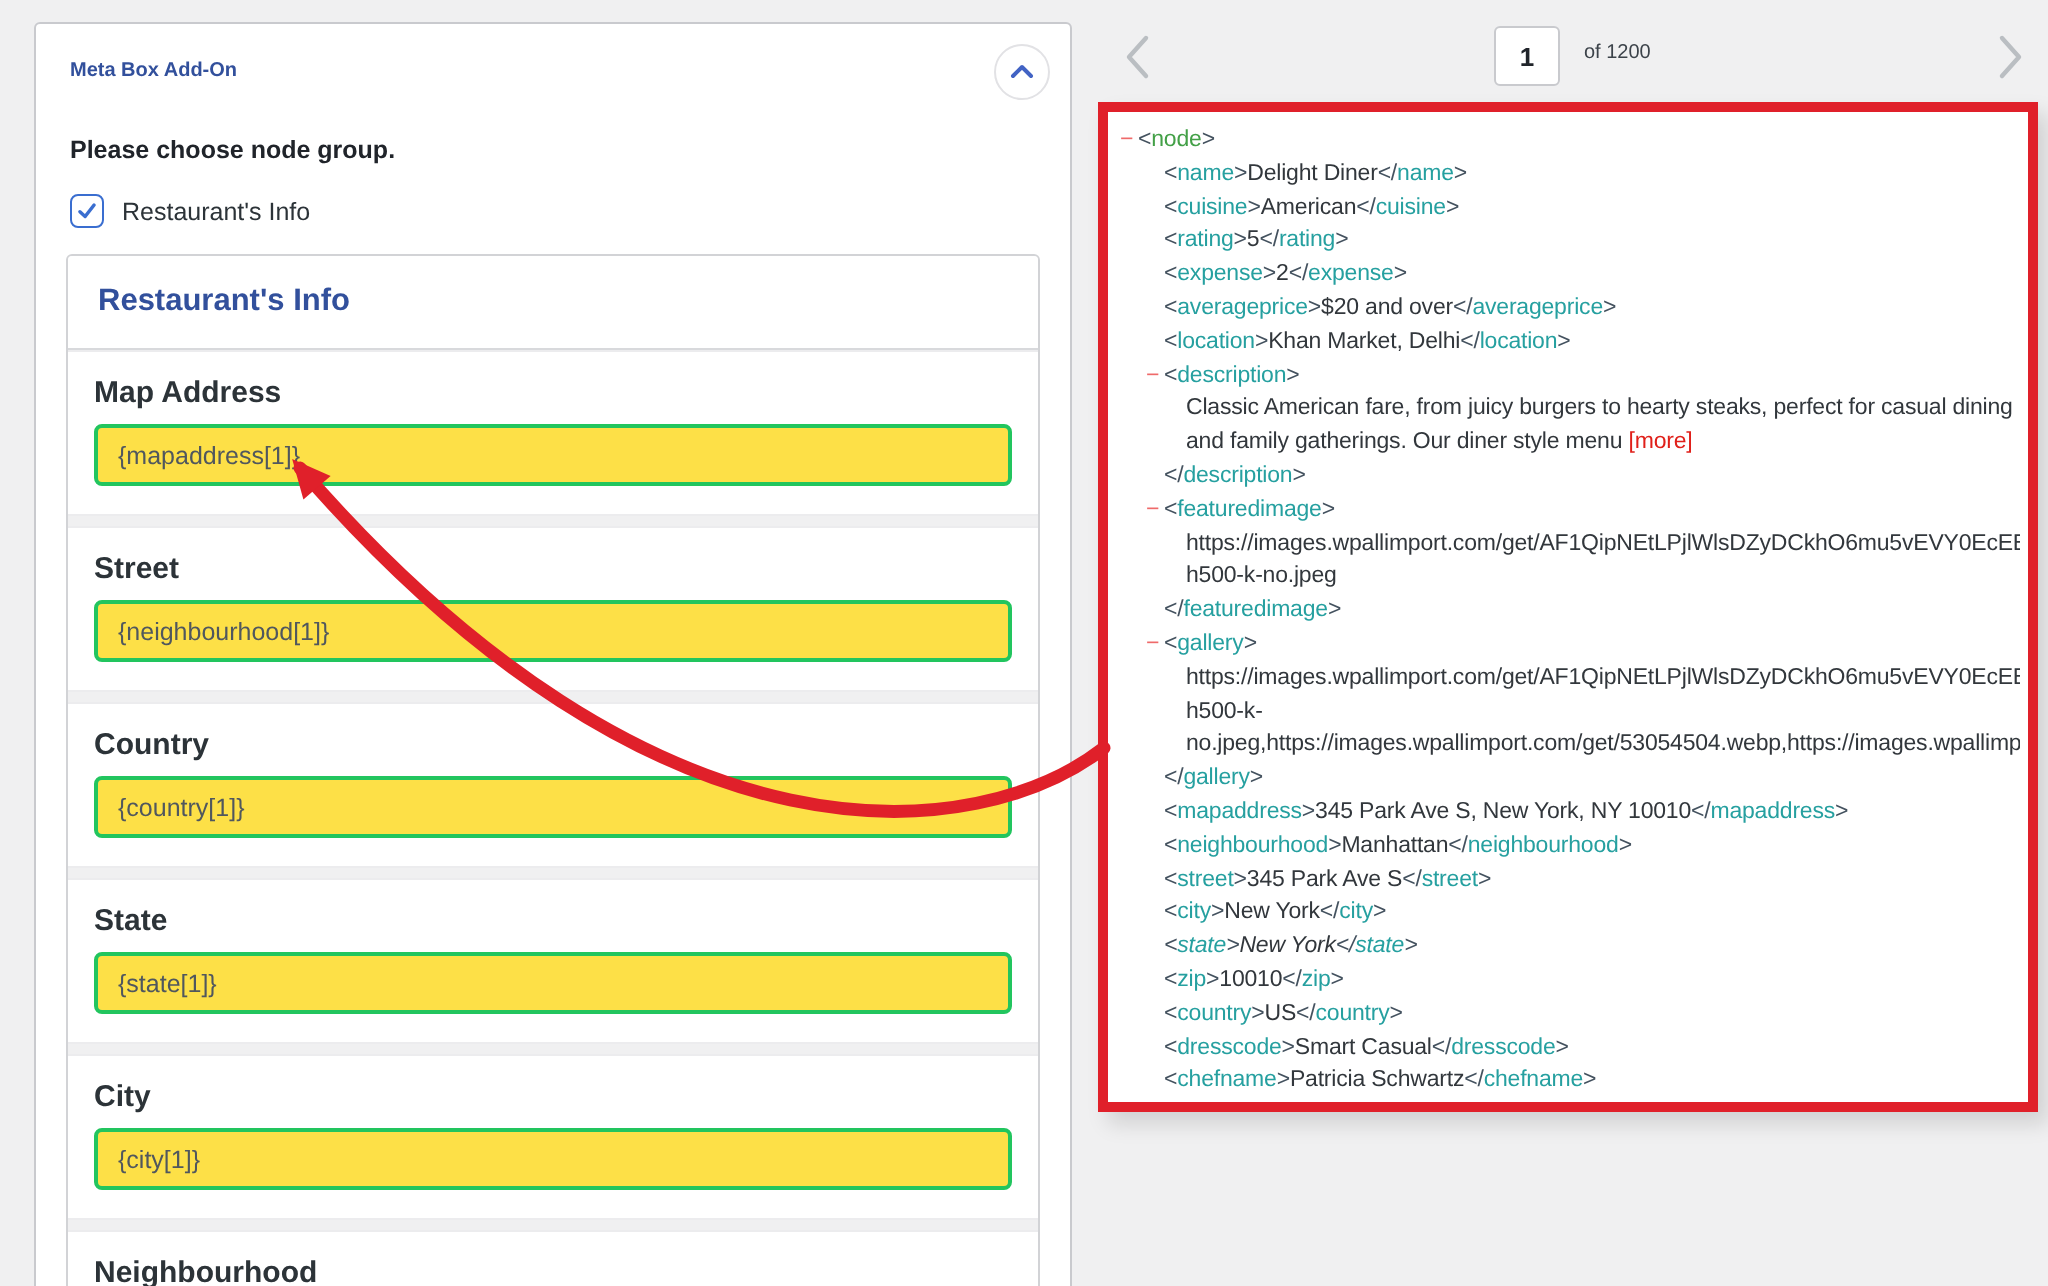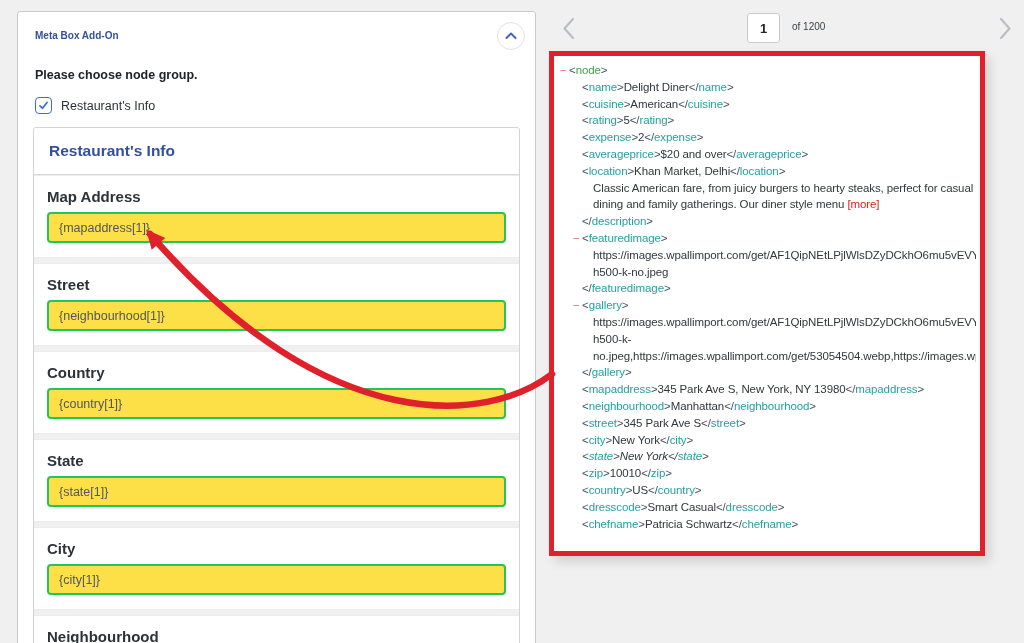--- a/index.html
+++ b/index.html
@@ -39,21 +39,21 @@
   .nav-chevron{position:absolute;top:3px;cursor:pointer;background:none;border:none;padding:0;}
   .nav-chevron.left{left:10px;}
   .nav-chevron.right{right:4px;}
   .record-input{
     position:absolute;left:198px;top:1px;width:33px;height:30px;border:1px solid #c9cace;
     border-radius:3px;text-align:center;font-weight:bold;font-size:13px;color:#20242a;
     background:#fff;font-family:inherit;box-sizing:border-box;
   }
   .of-label{position:absolute;left:243px;top:9px;font-size:10px;color:#3c434a;}
   .xml-box{
-    position:absolute;left:549px;top:51px;width:436px;height:505px;box-sizing:border-box;
+    position:absolute;left:549px;top:51px;width:470px;height:505px;box-sizing:border-box;
     background:#fff;border:5px solid #e0202a;box-shadow:5px 6px 10px rgba(0,0,0,.13);
     padding:6px 4px 0 6px;overflow:hidden;
   }
   .xml-line{font-size:11.5px;line-height:16.8px;letter-spacing:-0.1px;white-space:pre;overflow:hidden;color:#32373c;}
   .xml-line.wrap{white-space:normal;}
   .minus{display:inline-block;width:9px;color:#ef6a6a;}
   .punct{color:#44525f;}
   .tag{color:#26a0a0;}
   .tag.green{color:#43a047;}
   .txt{color:#32373c;}
@@ -139,32 +139,33 @@
 
 <div class="xml-box">
   <div>
       <div class="xml-line" style="padding-left: 0px;"><span class="minus">−</span><span class="punct">&lt;</span><span class="tag green">node</span><span class="punct">&gt;</span></div>
       <div class="xml-line" style="padding-left: 22px;"><span class="punct">&lt;</span><span class="tag">name</span><span class="punct">&gt;</span><span class="txt">Delight Diner</span><span class="punct">&lt;/</span><span class="tag">name</span><span class="punct">&gt;</span></div>
       <div class="xml-line" style="padding-left: 22px;"><span class="punct">&lt;</span><span class="tag">cuisine</span><span class="punct">&gt;</span><span class="txt">American</span><span class="punct">&lt;/</span><span class="tag">cuisine</span><span class="punct">&gt;</span></div>
       <div class="xml-line" style="padding-left: 22px;"><span class="punct">&lt;</span><span class="tag">rating</span><span class="punct">&gt;</span><span class="txt">5</span><span class="punct">&lt;/</span><span class="tag">rating</span><span class="punct">&gt;</span></div>
       <div class="xml-line" style="padding-left: 22px;"><span class="punct">&lt;</span><span class="tag">expense</span><span class="punct">&gt;</span><span class="txt">2</span><span class="punct">&lt;/</span><span class="tag">expense</span><span class="punct">&gt;</span></div>
       <div class="xml-line" style="padding-left: 22px;"><span class="punct">&lt;</span><span class="tag">averageprice</span><span class="punct">&gt;</span><span class="txt">$20 and over</span><span class="punct">&lt;/</span><span class="tag">averageprice</span><span class="punct">&gt;</span></div>
       <div class="xml-line" style="padding-left: 22px;"><span class="punct">&lt;</span><span class="tag">location</span><span class="punct">&gt;</span><span class="txt">Khan Market, Delhi</span><span class="punct">&lt;/</span><span class="tag">location</span><span class="punct">&gt;</span></div>
+      <div class="xml-line" style="padding-left: 13px;"><span class="minus">−</span><span class="punct">&lt;</span><span class="tag">description</span><span class="punct">&gt;</span></div>
       <div class="xml-line wrap" style="padding-left: 33px;"><span class="txt">Classic American fare, from juicy burgers to hearty steaks, perfect for casual dining and family gatherings. Our diner style menu</span><span class="more"> [more]</span></div>
       <div class="xml-line" style="padding-left: 22px;"><span class="punct">&lt;/</span><span class="tag">description</span><span class="punct">&gt;</span></div>
       <div class="xml-line" style="padding-left: 13px;"><span class="minus">−</span><span class="punct">&lt;</span><span class="tag">featuredimage</span><span class="punct">&gt;</span></div>
       <div class="xml-line clip" style="padding-left: 33px;"><span class="txt">https://images.wpallimport.com/get/AF1QipNEtLPjlWlsDZyDCkhO6mu5vEVY0EcEEnQi</span></div>
       <div class="xml-line" style="padding-left: 33px;"><span class="txt">h500-k-no.jpeg</span></div>
       <div class="xml-line" style="padding-left: 22px;"><span class="punct">&lt;/</span><span class="tag">featuredimage</span><span class="punct">&gt;</span></div>
       <div class="xml-line" style="padding-left: 13px;"><span class="minus">−</span><span class="punct">&lt;</span><span class="tag">gallery</span><span class="punct">&gt;</span></div>
       <div class="xml-line clip" style="padding-left: 33px;"><span class="txt">https://images.wpallimport.com/get/AF1QipNEtLPjlWlsDZyDCkhO6mu5vEVY0EcEEnQi</span></div>
       <div class="xml-line" style="padding-left: 33px;"><span class="txt">h500-k-</span></div>
       <div class="xml-line clip" style="padding-left: 33px;"><span class="txt">no.jpeg,https://images.wpallimport.com/get/53054504.webp,https://images.wpallimpo</span></div>
       <div class="xml-line" style="padding-left: 22px;"><span class="punct">&lt;/</span><span class="tag">gallery</span><span class="punct">&gt;</span></div>
-      <div class="xml-line" style="padding-left: 22px;"><span class="punct">&lt;</span><span class="tag">mapaddress</span><span class="punct">&gt;</span><span class="txt">345 Park Ave S, New York, NY 13980</span><span class="punct">&lt;/</span><span class="tag">mapaddress</span><span class="punct">&gt;</span></div>
+      <div class="xml-line" style="padding-left: 22px;"><span class="punct">&lt;</span><span class="tag">mapaddress</span><span class="punct">&gt;</span><span class="txt">345 Park Ave S, New York, NY 10010</span><span class="punct">&lt;/</span><span class="tag">mapaddress</span><span class="punct">&gt;</span></div>
       <div class="xml-line" style="padding-left: 22px;"><span class="punct">&lt;</span><span class="tag">neighbourhood</span><span class="punct">&gt;</span><span class="txt">Manhattan</span><span class="punct">&lt;/</span><span class="tag">neighbourhood</span><span class="punct">&gt;</span></div>
       <div class="xml-line" style="padding-left: 22px;"><span class="punct">&lt;</span><span class="tag">street</span><span class="punct">&gt;</span><span class="txt">345 Park Ave S</span><span class="punct">&lt;/</span><span class="tag">street</span><span class="punct">&gt;</span></div>
       <div class="xml-line" style="padding-left: 22px;"><span class="punct">&lt;</span><span class="tag">city</span><span class="punct">&gt;</span><span class="txt">New York</span><span class="punct">&lt;/</span><span class="tag">city</span><span class="punct">&gt;</span></div>
       <div class="xml-line" style="padding-left: 22px; font-style: italic;"><span class="punct">&lt;</span><span class="tag">state</span><span class="punct">&gt;</span><span class="txt">New York</span><span class="punct">&lt;/</span><span class="tag">state</span><span class="punct">&gt;</span></div>
       <div class="xml-line" style="padding-left: 22px;"><span class="punct">&lt;</span><span class="tag">zip</span><span class="punct">&gt;</span><span class="txt">10010</span><span class="punct">&lt;/</span><span class="tag">zip</span><span class="punct">&gt;</span></div>
       <div class="xml-line" style="padding-left: 22px;"><span class="punct">&lt;</span><span class="tag">country</span><span class="punct">&gt;</span><span class="txt">US</span><span class="punct">&lt;/</span><span class="tag">country</span><span class="punct">&gt;</span></div>
       <div class="xml-line" style="padding-left: 22px;"><span class="punct">&lt;</span><span class="tag">dresscode</span><span class="punct">&gt;</span><span class="txt">Smart Casual</span><span class="punct">&lt;/</span><span class="tag">dresscode</span><span class="punct">&gt;</span></div>
       <div class="xml-line" style="padding-left: 22px;"><span class="punct">&lt;</span><span class="tag">chefname</span><span class="punct">&gt;</span><span class="txt">Patricia Schwartz</span><span class="punct">&lt;/</span><span class="tag">chefname</span><span class="punct">&gt;</span></div>
     </div>
 </div>

